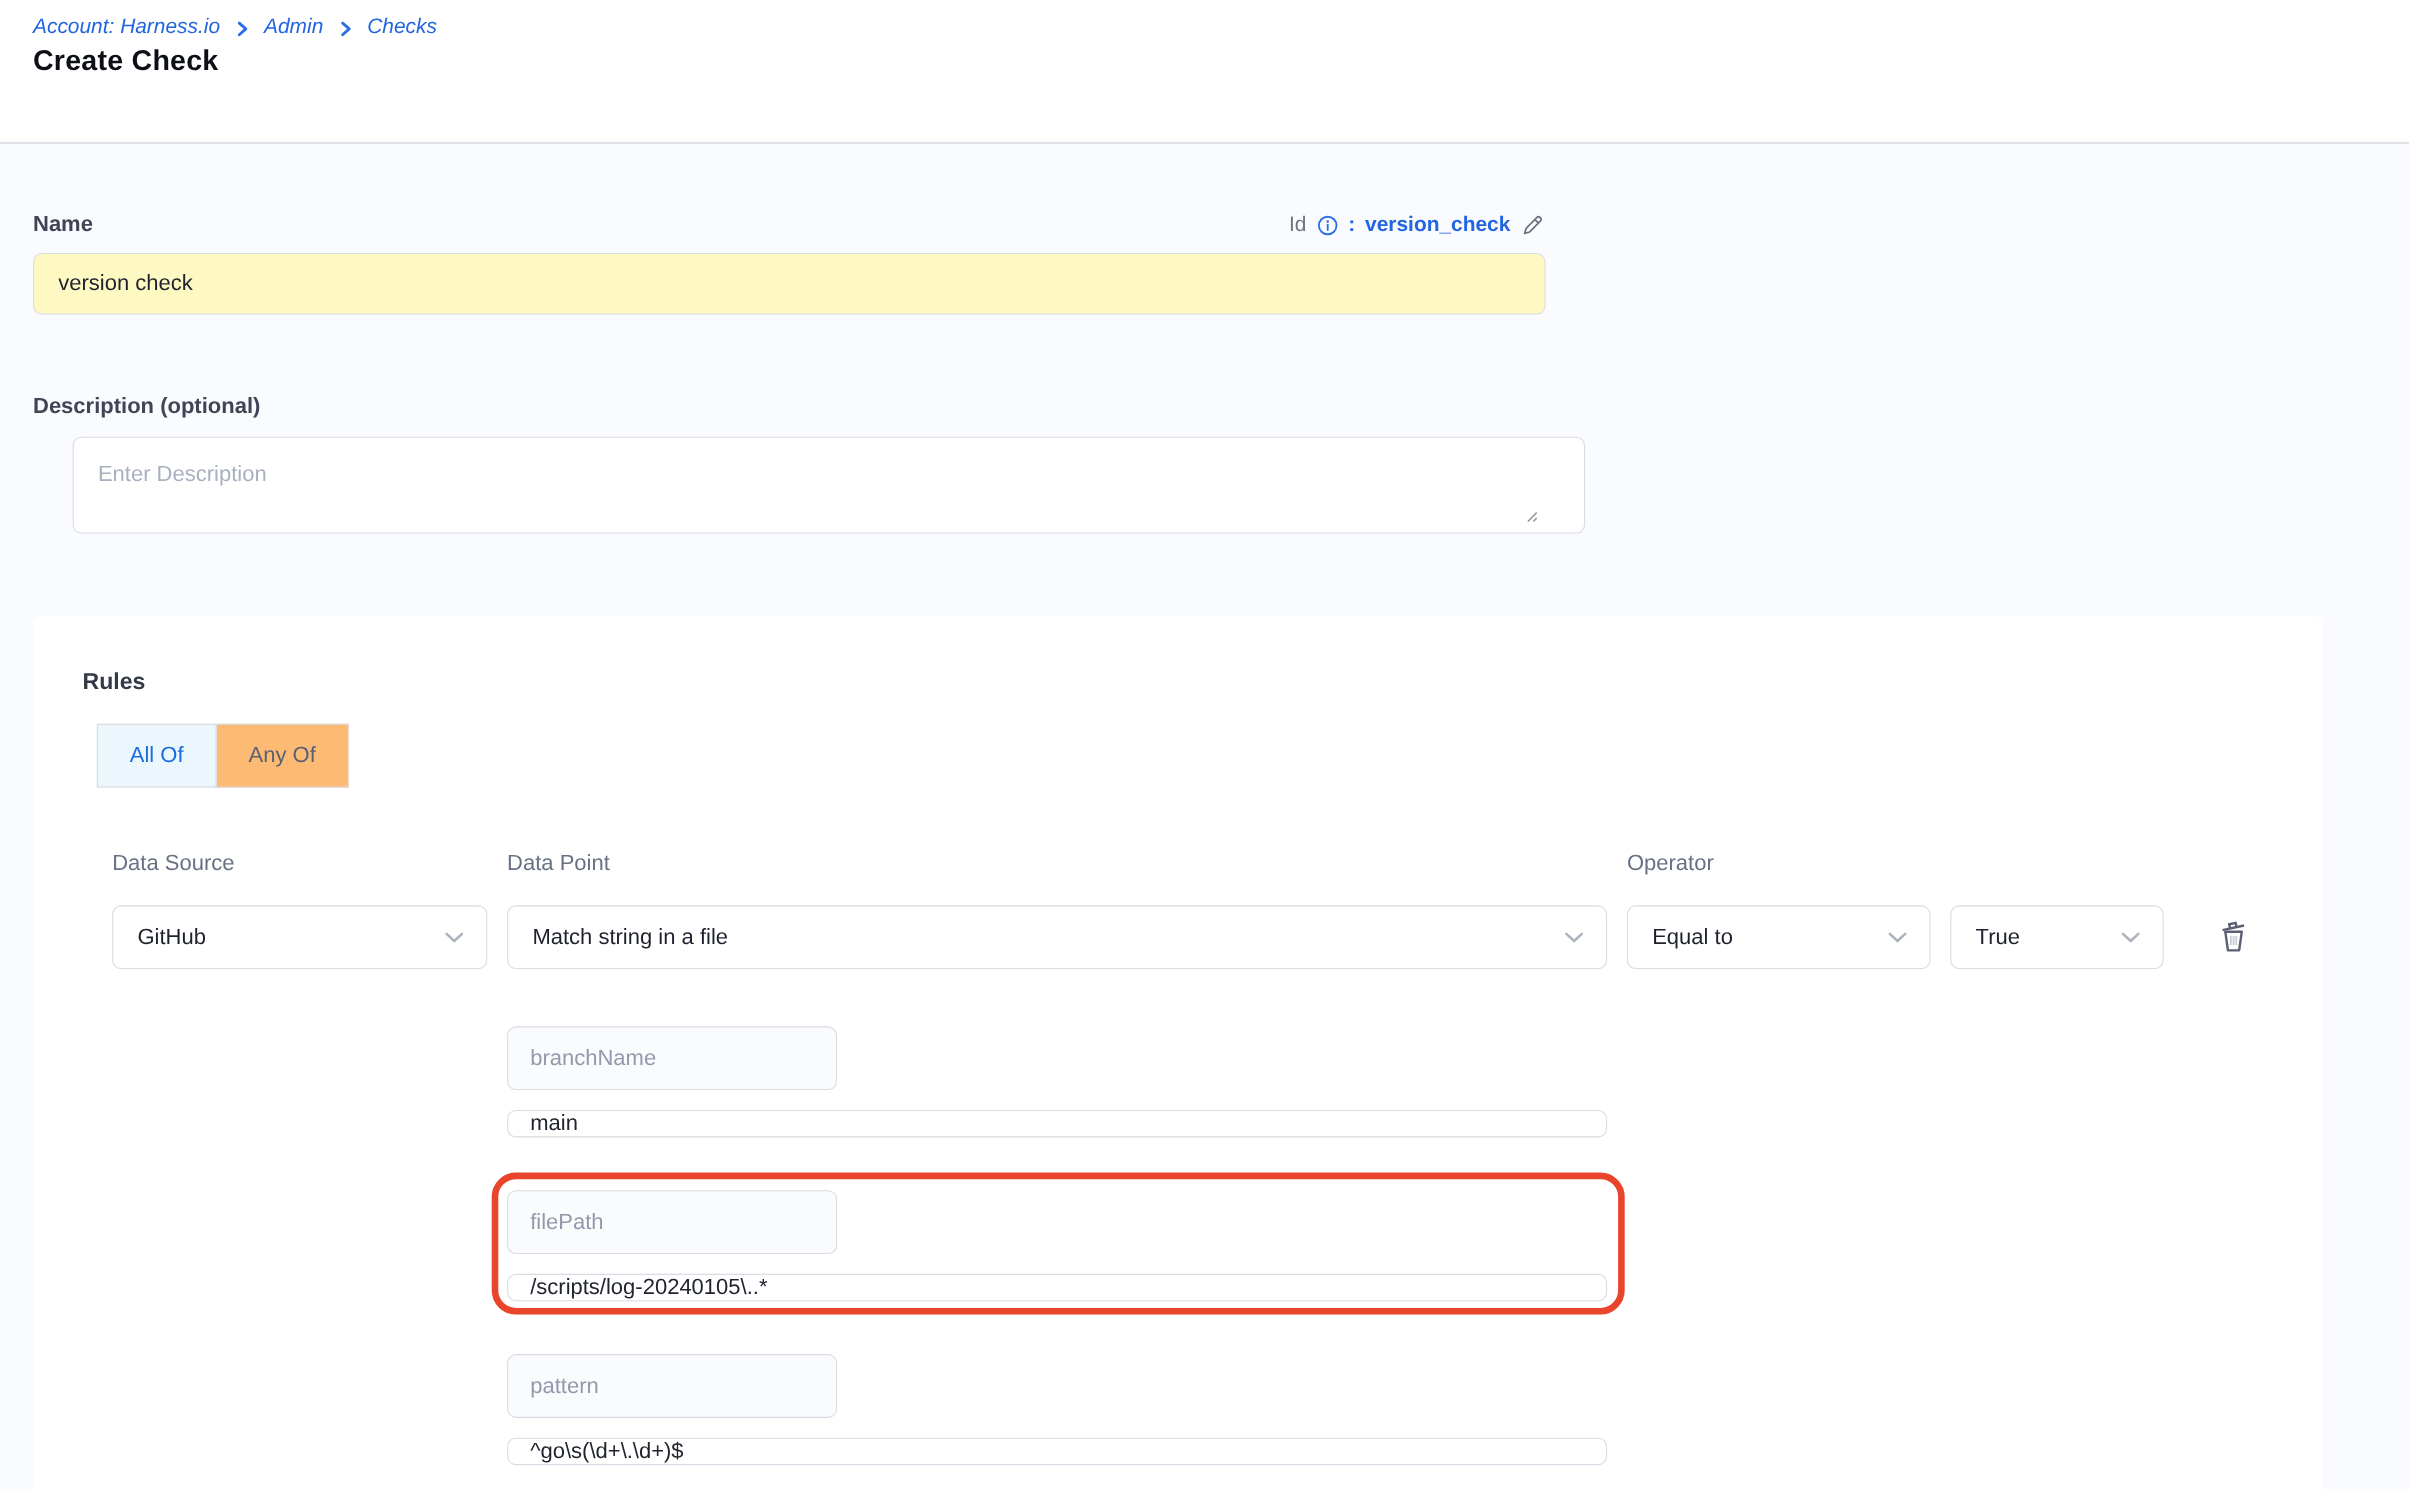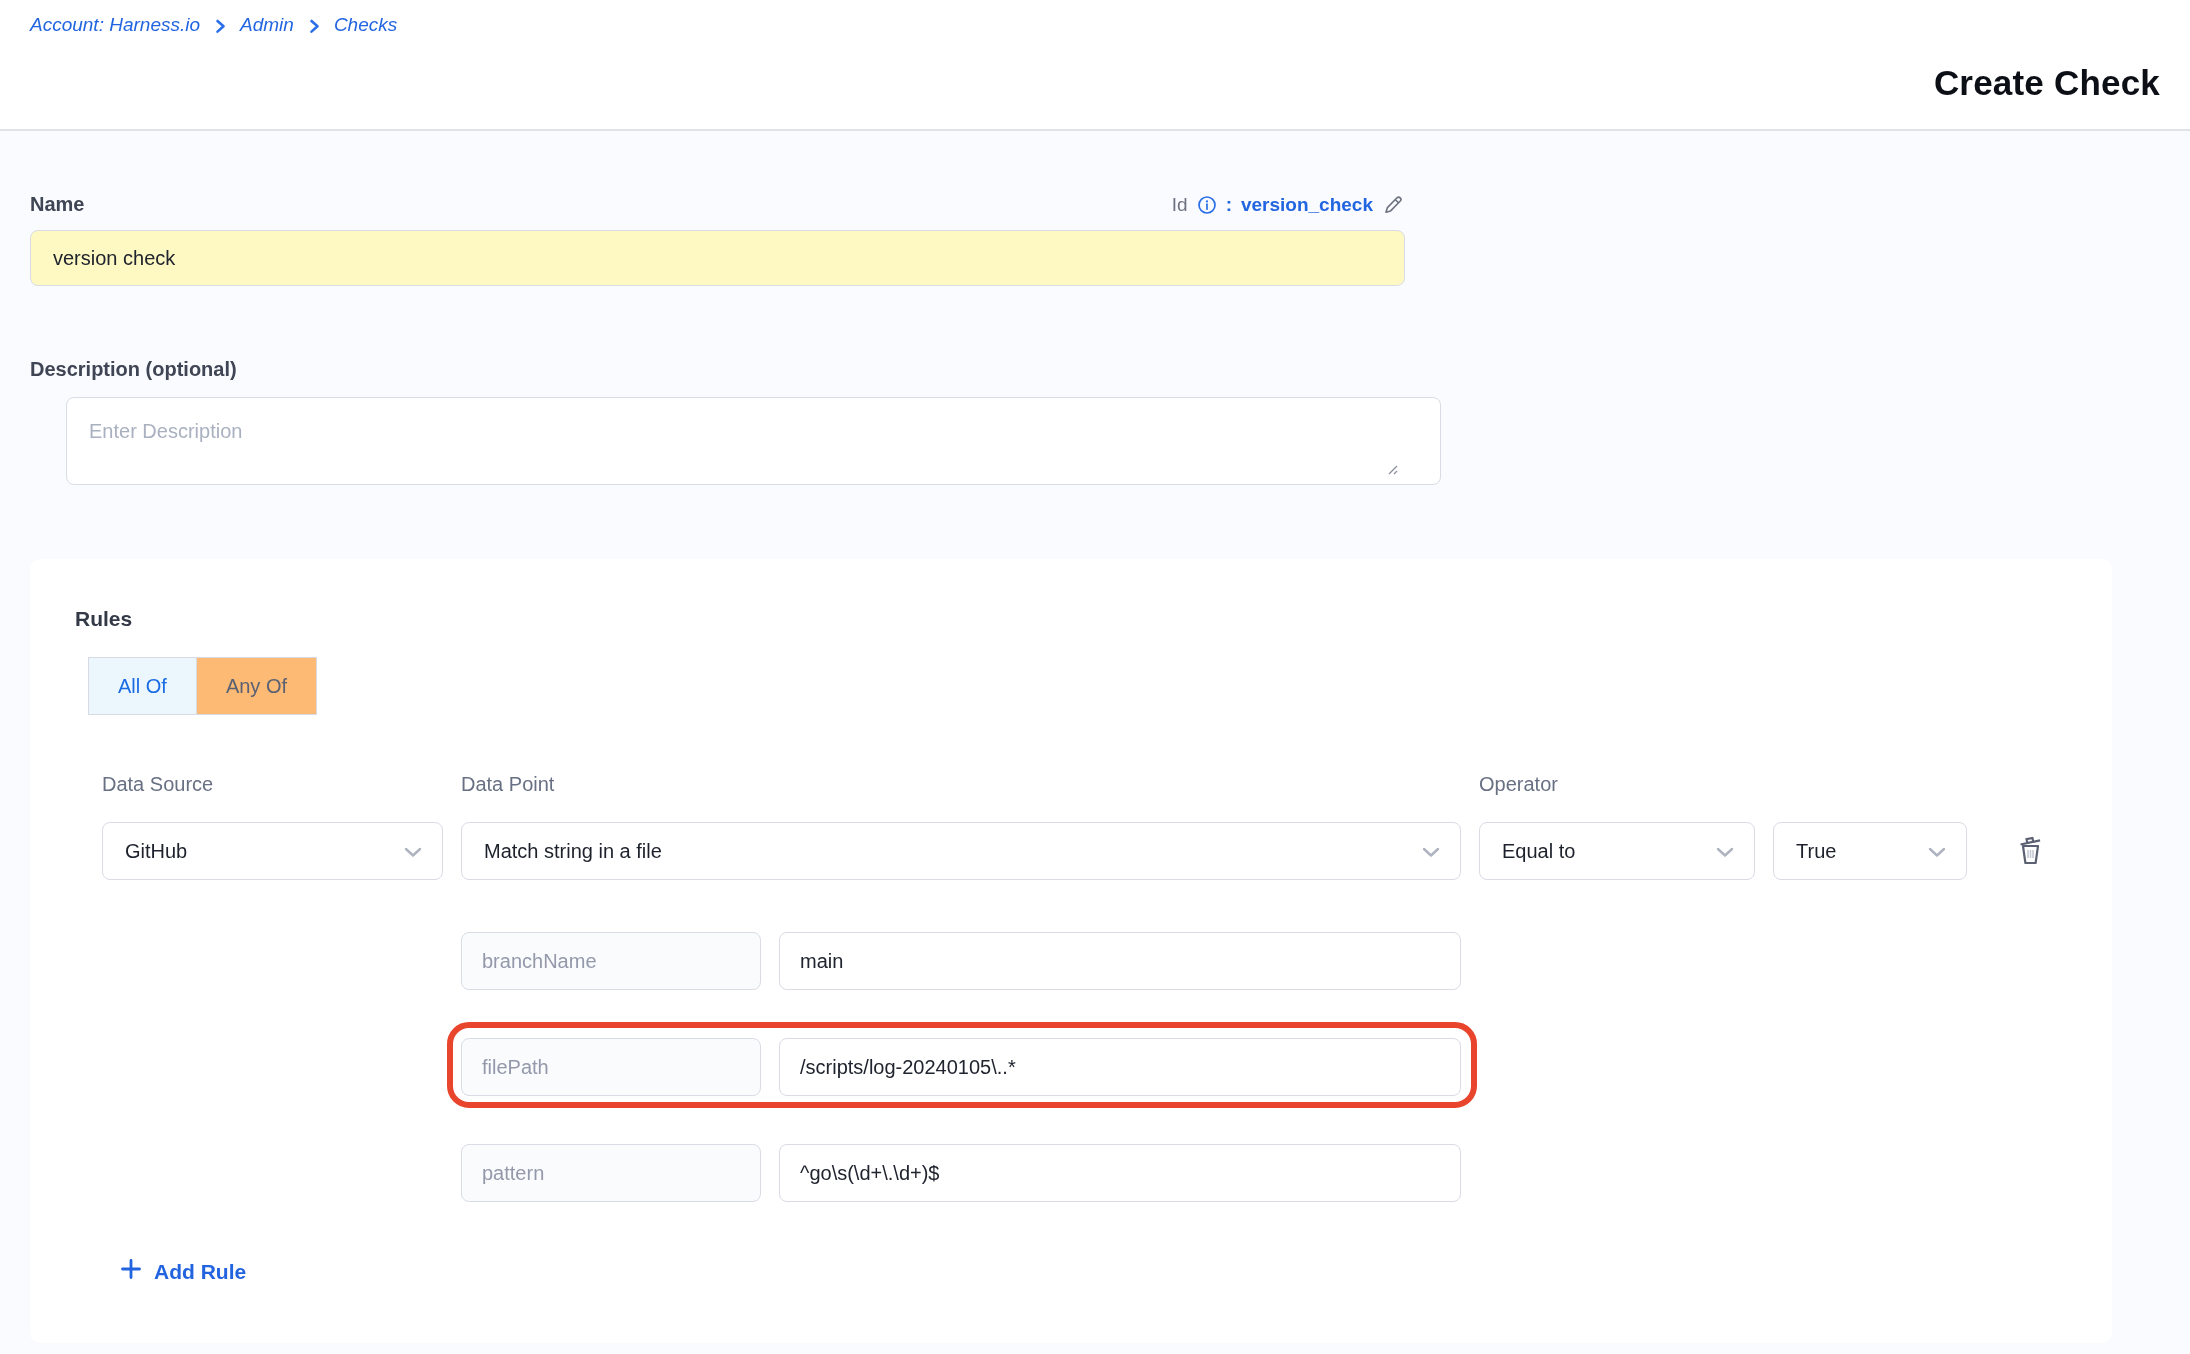--- a/index.html
+++ b/index.html
@@ -24,26 +24,25 @@
     font-size: 19px;
     font-style: italic;
   }
   .breadcrumb a {
     color: #2265e0;
     text-decoration: none;
     cursor: pointer;
   }
   .crumb-chevron { display: inline-flex; margin-top: 2px; }
   .page-title {
-    margin-top: 27px;
-    font-size: 35px;
+    margin-top: 4px;
+    font-size: 26px;
     font-weight: 700;
     letter-spacing: 0.2px;
     color: #0c0f16;
-    text-align: right;
   }
   
   .content { padding: 0 30px; }
   .label-row {
     margin-top: 62px;
     width: 1375px;
     display: flex;
     justify-content: space-between;
     align-items: flex-end;
   }
@@ -153,21 +152,21 @@
   }
   .trash-btn { margin-left: 30px; background: none; border: none; cursor: pointer; display: inline-flex; }
   .param-rows {
     margin-left: 386px; 
     margin-top: 52px;
     display: flex;
     flex-direction: column;
     gap: 48px;
     width: 1000px;
   }
-  .param-row { display: flex; gap: 18px; position: relative; }
+  .param-row { display: flex; gap: 18px; position: relative; flex-direction: column; }
   .param-key {
     width: 300px;
     height: 58px;
     background: #fafbfd;
     border: 1px solid #d9dce4;
     border-radius: 8px;
     display: flex;
     align-items: center;
     padding: 0 20px;
     font-size: 20px;

